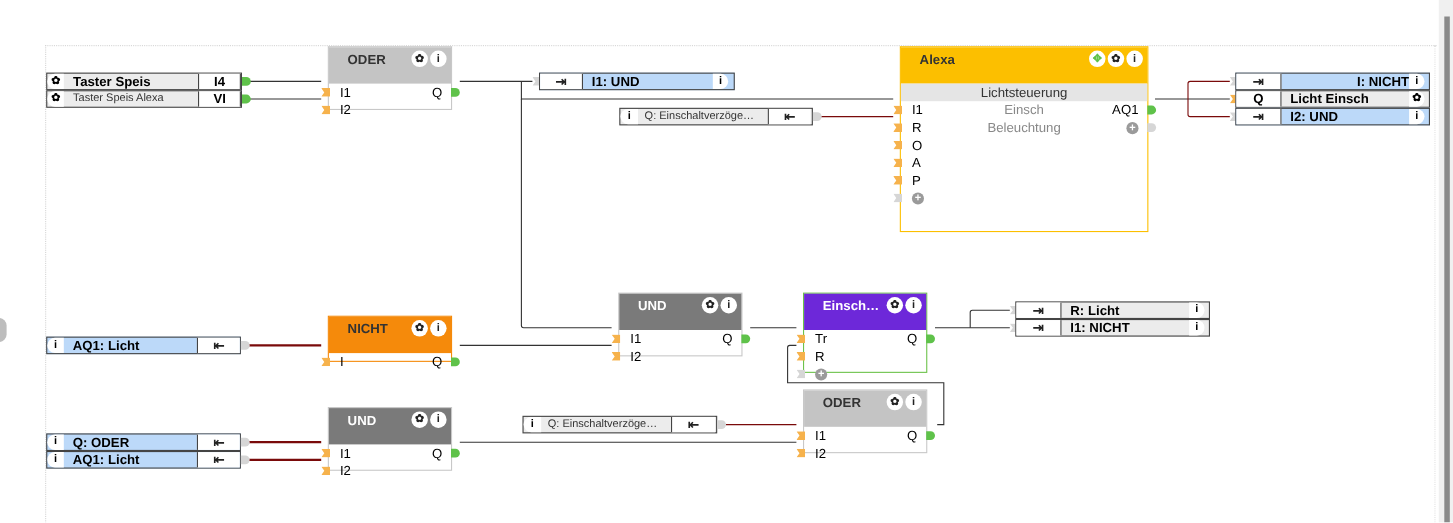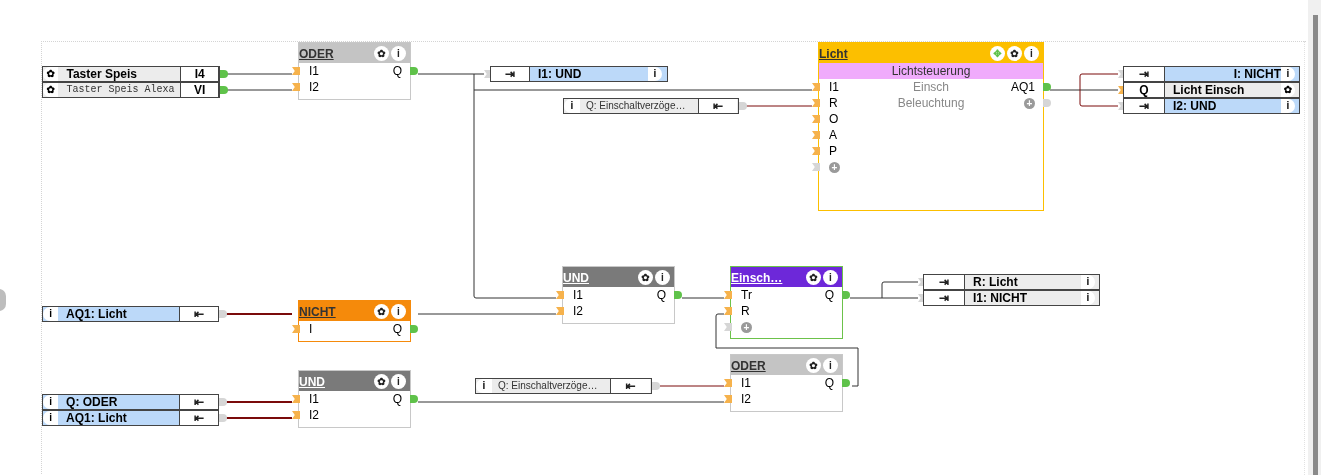--- a/index.html
+++ b/index.html
@@ -8,21 +8,21 @@
   #canvas { position:absolute; left:41px; top:41px; width:1264px; height:440px;
             border-top:1px dotted #d4d4d4; border-left:1px dotted #d4d4d4; }
   #canvas-right { position:absolute; left:1304px; top:41px; width:1px; height:434px; border-left:1px dotted #e2e2e2; }
   #scroll-track { position:absolute; left:1308px; top:0; width:13px; height:475px; background:#f0f0f0; }
   #scroll-thumb { position:absolute; left:1313px; top:15px; width:5px; height:460px; background:#8a8a8a; }
   #left-handle { position:absolute; left:-8px; top:289px; width:14px; height:22px; border-radius:11px; background:#bdbdbd; }
   svg#wires { position:absolute; left:0; top:0; width:1321px; height:475px; pointer-events:none; }
 
   
   .block { position:absolute; background:#fff; border:1px solid #c8c8c8; box-sizing:border-box; }
-  .block .hdr { height:20px; line-height:22px; padding-left:0; font-weight:bold; font-size:12px; color:#333; position:relative;text-decoration:underline; }
+  .block .hdr { height:33px; line-height:22px; padding-left:17px; font-weight:bold; font-size:12px; color:#333; position:relative; }
   .block .hdr .btns { position:absolute; right:4px; top:3px; display:flex; gap:2px; }
   .ico { width:15px; height:15px; border-radius:50%; background:#fff; display:inline-flex; align-items:center; justify-content:center;
          font-size:10px; font-weight:bold; color:#222; line-height:1; }
   .row { position:relative; height:16px; line-height:16px; font-size:12px; }
   .row .l { position:absolute; left:10px; }
   .row .r { position:absolute; right:8px; }
   .row .c { position:absolute; left:0; right:0; text-align:center; color:#888; }
   .pin-in { position:absolute; left:-7px; top:4px; width:8px; height:8px; background:#f6b24c;
             clip-path:polygon(0 0,100% 0,100% 100%,0 100%,35% 50%); }
   .pin-in.gray { background:#d6d6d6; }
@@ -81,21 +81,21 @@
 </svg>
 
 <div class="conn grey" style="left:42px;top:66px;width:178px;">
   <span class="cap-l">✿</span>
   <span class="name" style="width:118px;">Taster Speis</span>
   <span class="tag" style="width:38px;">I4</span>
 </div>
 <div class="pin-out" style="left:220px;top:70px;right:auto;"></div>
 <div class="conn grey" style="left:42px;top:82px;width:178px;">
   <span class="cap-l">✿</span>
-  <span class="name small" style="width:118px;font-family:Liberation Mono, monospace;">Taster Speis Alexa</span>
+  <span class="name small" style="width:118px;">Taster Speis Alexa</span>
   <span class="tag" style="width:38px;">VI</span>
 </div>
 <div class="pin-out" style="left:220px;top:86px;right:auto;"></div>
 
 <div class="block" style="left:298px;top:42px;width:113px;height:58px;">
   <div class="hdr" style="background:#c4c4c4;">
     <span>ODER</span>
     <span class="btns">
         <span class="ico">✿</span>
         <span class="ico">i</span>
@@ -122,28 +122,28 @@
 
 <div class="conn grey" style="left:563px;top:98px;width:176px;">
   <span class="cap-l">i</span>
   <span class="name small" style="width:112px;padding-left:6px;">Q: Einschaltverzöge…</span>
   <span class="tag" style="width:38px;border-right:none;"><span class="glyph">⇤</span></span>
 </div>
 <div class="pin-out gray" style="left:739px;top:102px;right:auto;"></div>
 
 <div class="block" style="left:818px;top:42px;width:226px;height:169px;border-color:#fcbf00;">
   <div class="hdr" style="background:#fcbf00;">
-    <span>Licht</span>
+    <span>Alexa</span>
     <span class="btns">
         <span class="ico" style="color:#5fc24a;">✥</span>
         <span class="ico">✿</span>
         <span class="ico">i</span>
       </span>
   </div>
-  <div class="row" style="background:#f0abfc;">
+  <div class="row" style="background:#e5e5e5;">
       <span class="c" style="color:#333;">Lichtsteuerung</span>
     </div>
   <div class="row">
       <span class="pin-in"></span>
       <span class="l">I1</span>
       <span class="c">Einsch</span>
       <span class="r">AQ1</span>
       <span class="pin-out"></span>
     </div>
   <div class="row">
@@ -190,21 +190,21 @@
   <span class="cap-r">i</span>
 </div>
 
 <div class="conn blue" style="left:42px;top:306px;width:177px;">
   <span class="cap-l">i</span>
   <span class="name" style="width:120px;">AQ1: Licht</span>
   <span class="tag teal" style="width:40px;border-right:none;"><span class="glyph">⇤</span></span>
 </div>
 <div class="pin-out gray" style="left:219px;top:310px;right:auto;"></div>
 
-<div class="block" style="left:298px;top:300px;width:113px;height:42px;border-color:#f58a0b;">
+<div class="block" style="left:298px;top:287px;width:113px;height:42px;border-color:#f58a0b;">
   <div class="hdr" style="background:#f58a0b;">
     <span>NICHT</span>
     <span class="btns">
         <span class="ico">✿</span>
         <span class="ico">i</span>
       </span>
   </div>
   <div class="row">
       <span class="pin-in"></span>
       <span class="l">I</span>

